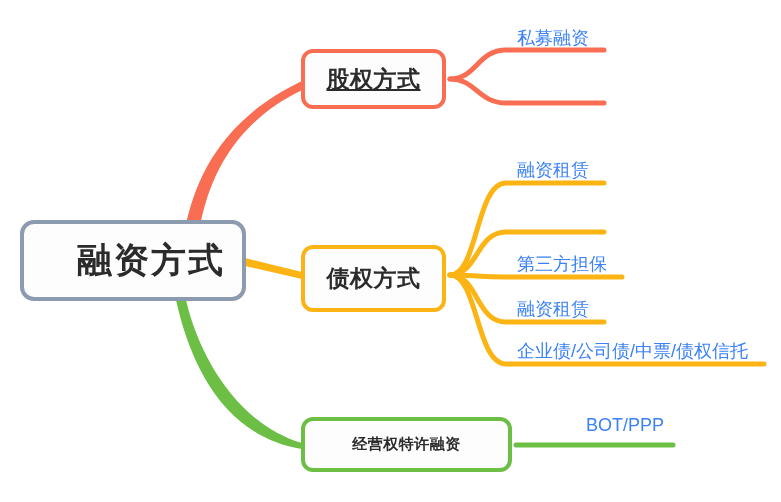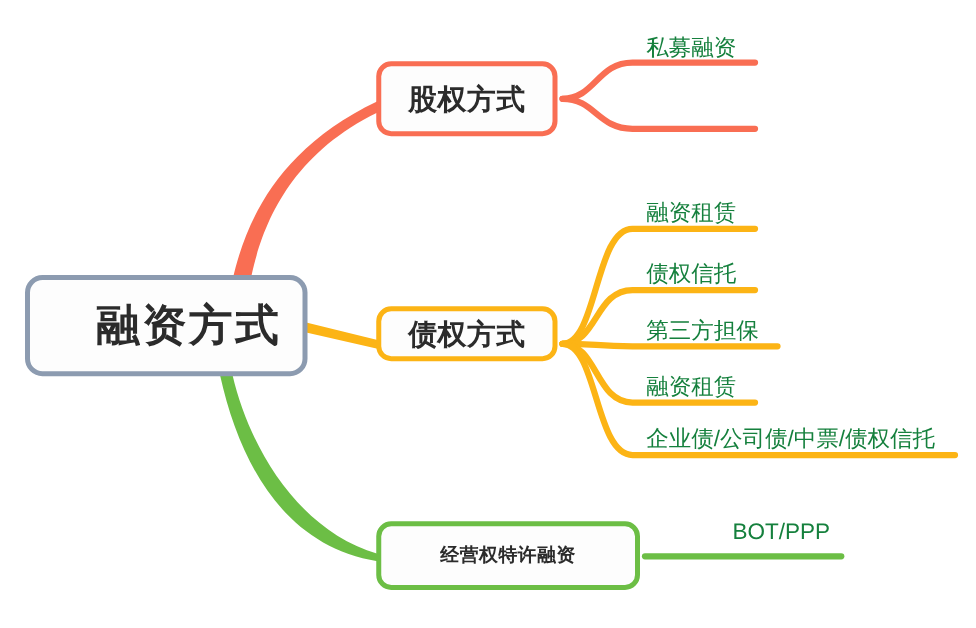--- a/index.html
+++ b/index.html
@@ -50,44 +50,45 @@
   }
   .node-equity {
     left: 301px;
     top: 49px;
     width: 145px;
     height: 60px;
     border-width: 4px;
     border-color: #f96e53;
     border-radius: 12px;
     font-size: 23px;
+    text-decoration: underline;
   }
   .node-debt {
     left: 301px;
     top: 245px;
     width: 145px;
-    height: 44px;
+    height: 67px;
     border-width: 4px;
     border-color: #fcb415;
     border-radius: 12px;
     font-size: 23px;
   }
   .node-franchise {
     left: 301px;
     top: 417px;
     width: 211px;
     height: 55px;
     border-width: 4px;
     border-color: #6cbe45;
     border-radius: 12px;
     font-size: 15px;
   }
   .leaf {
     position: absolute;
-    color: #15803d;
+    color: #3b82f6;
     font-size: 18px;
     white-space: nowrap;
     font-weight: normal;
   }
 </style>
 </head>
 <body>
 
 <div id="canvas">
 
@@ -129,20 +130,19 @@
     <span>债权方式</span>
   </div>
 
   <div class="node node-franchise">
     <span>经营权特许融资</span>
   </div>
 
   <div class="leaf" style="left:517px; top:26px;">私募融资</div>
 
   <div class="leaf" style="left:517px; top:158px;">融资租赁</div>
-  <div class="leaf" style="left:517px; top:207px;">债权信托</div>
   <div class="leaf" style="left:517px; top:297px;">融资租赁</div>
   <div class="leaf" style="left:517px; top:252px;">第三方担保</div>
   <div class="leaf" style="left:517px; top:339px;">企业债/公司债/中票/债权信托</div>
 
   <div class="leaf" style="left:586px; top:415px;text-align:right;">BOT/PPP</div>
 
 </div>
 
 </body></html>

